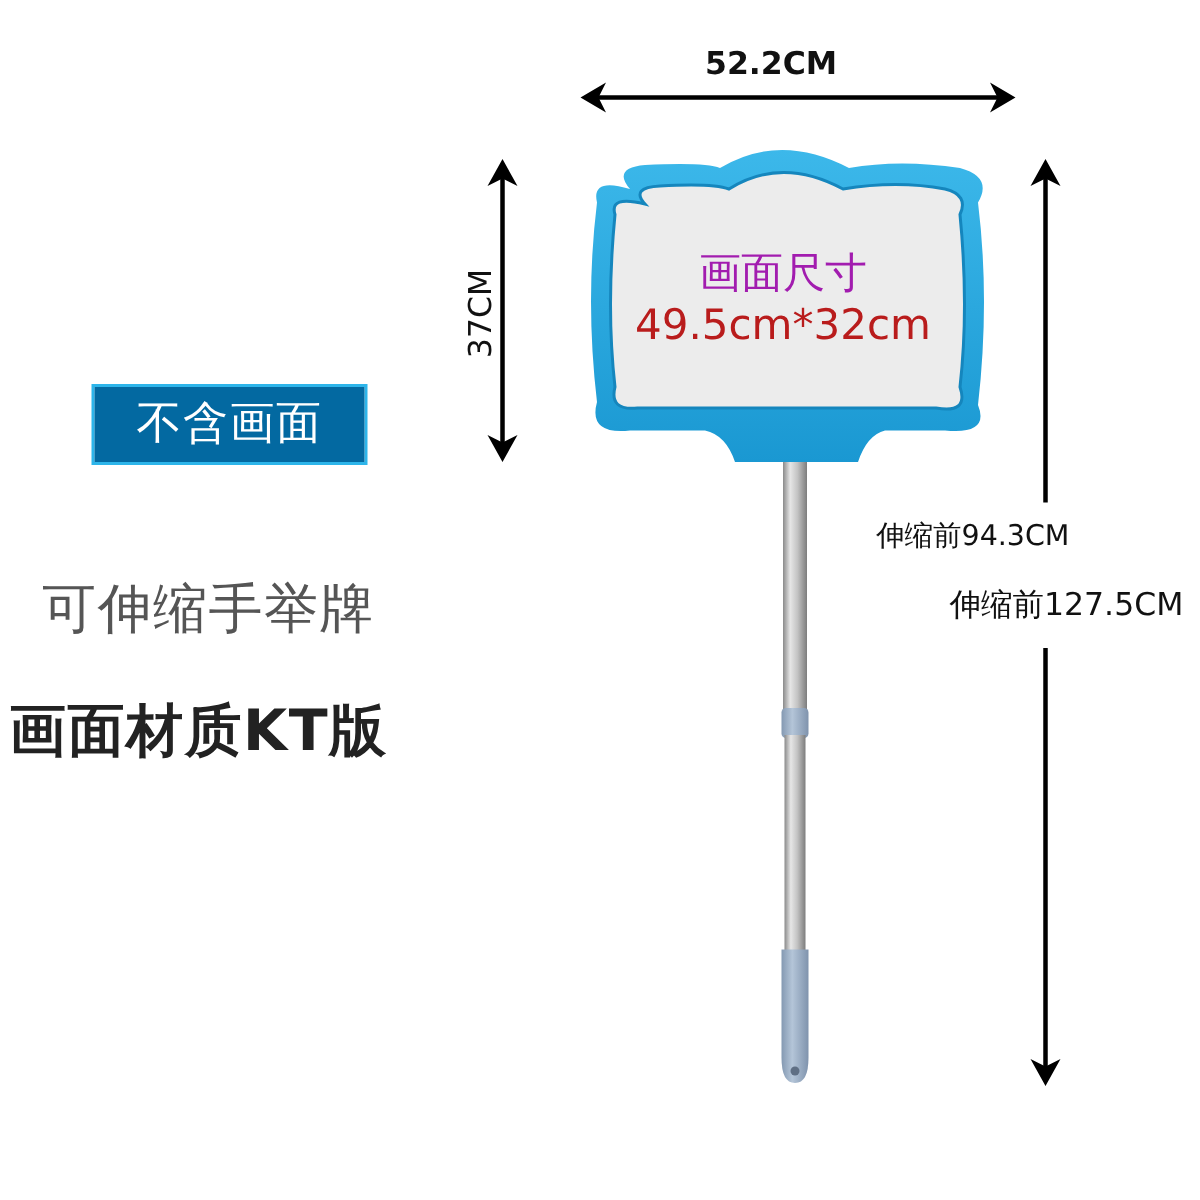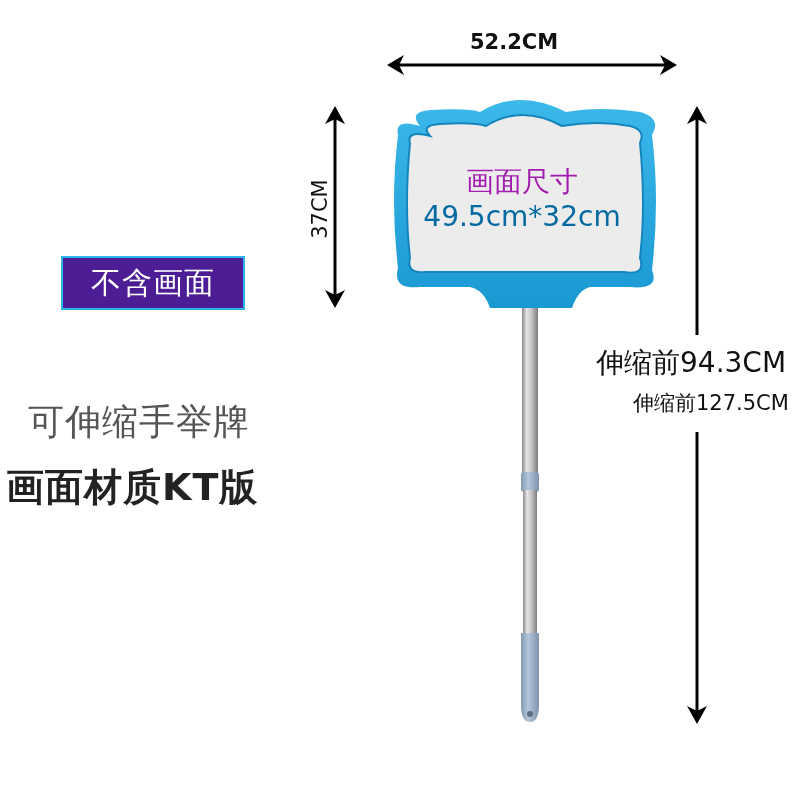--- a/index.html
+++ b/index.html
@@ -1,26 +1,26 @@
 <!DOCTYPE html>
 <html><head>
 <meta charset="utf-8">
 <style>
   html, body { margin:0; padding:0; background:#ffffff; }
   body { width:800px; height:800px; position:relative; overflow:hidden; font-family:"DejaVu Sans", sans-serif; }
   .abs { position:absolute; }
   .dim-label { color:#111; font-size:20px; white-space:nowrap; }
   #badge { left:61px; top:256px; width:180px; border:2px solid #2db5ea; background:#fff; }
-  #badge .top { background:#4c1d95; color:#fff; font-size:30px; text-align:center; height:50px; line-height:50px; letter-spacing:1px; }
+  #badge .top { background:#0369a1; color:#fff; font-size:30px; text-align:center; height:50px; line-height:50px; letter-spacing:1px; }
   #badge .bot { color:#2db5ea; font-size:30px; text-align:center; height:50px; line-height:50px; letter-spacing:1px; }
-  #sub1 { left:28px; top:398px; font-size:36px; color:#555; letter-spacing:1px; }
+  #sub1 { left:28px; top:382px; font-size:36px; color:#555; letter-spacing:1px; }
   #sub2 { left:6px; top:462px; font-size:38px; color:#222; font-weight:bold; letter-spacing:1px; }
   #sign-text1 { left:420px; top:163px; width:204px; text-align:center; font-size:28px; color:#a21caf; }
-  #sign-text2 { left:420px; top:200px; width:204px; text-align:center; font-size:28px; color:#0369a1; }
-  #len1 { left:584px; top:344px; font-size:28px;margin-left:12px; }
+  #sign-text2 { left:420px; top:200px; width:204px; text-align:center; font-size:28px; color:#b91c1c; }
+  #len1 { left:584px; top:344px; font-size:19px; }
   #len2 { left:633px; top:389px; font-size:21px;text-align:right; }
   #w-label { left:470px; top:30px; font-size:21px;font-weight:bold; }
   #h-label { left:280px; top:197px; font-size:21px; transform:rotate(-90deg); transform-origin:center; width:80px; text-align:center; }
 </style>
 </head>
 <body>
 
 <svg class="abs" style="left:0;top:0" width="800" height="800">
   <defs>
     <linearGradient id="poleG" x1="0" x2="1" y1="0" y2="0">

